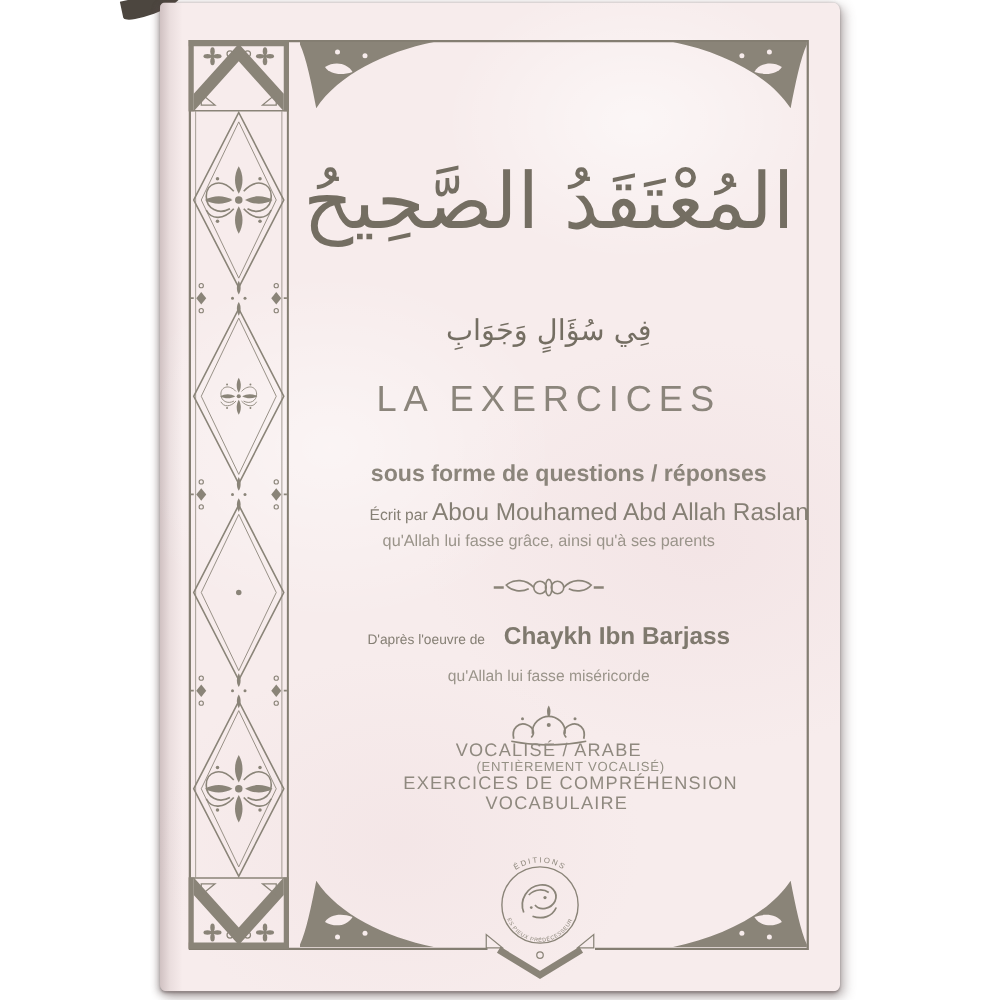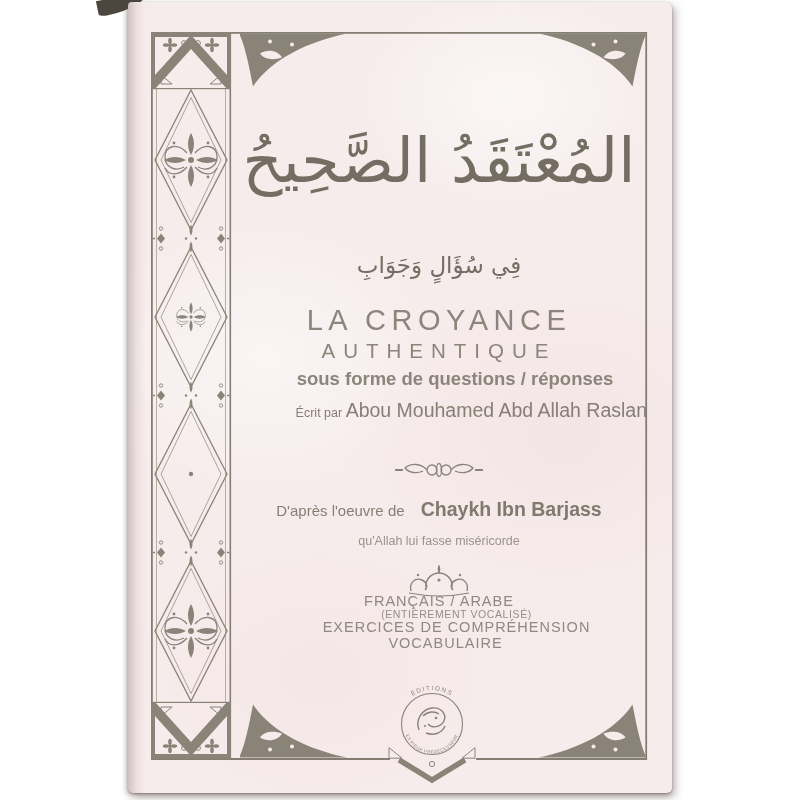--- a/index.html
+++ b/index.html
@@ -27,21 +27,21 @@
   .ar-sub{top:250px;font-size:23px;text-align:center;}
   .t1{top:302px;font-size:29px;letter-spacing:5.5px;color:#8b857b;}
   .t2{top:337px;font-size:20.5px;letter-spacing:8px;color:#8b857b;}
   .subt{top:366px;font-size:18.5px;font-weight:bold;color:#8b857b;margin-left:32px;}
   .authorline{top:397px;color:#857f74;text-align:right;}
   .prefix{font-size:12.5px;}
   .bigname{font-size:19.5px;}
   .boldname{font-size:19.5px;font-weight:bold;color:#7f796e;margin-left:12px;}
   .blessing1{top:423px;font-size:13px;color:#9a948a;}
   .sourceline{top:496px;color:#857f74;}
-  .prefix2{font-size:15px;}
+  .prefix2{font-size:11px;}
   .blessing2{top:532px;font-size:12.5px;color:#9a948a;}
   .f1{top:591px;font-size:14.5px;letter-spacing:1px;color:#8f897f;}
   .f2{top:606px;font-size:10.5px;letter-spacing:.6px;color:#949084;margin-left:35px;}
   .f3{top:617px;font-size:14.5px;letter-spacing:1px;color:#8f897f;padding-left:35px;}
   .f4{top:633px;font-size:14.5px;letter-spacing:1px;color:#8f897f;padding-left:13px;}
 </style>
 </head>
 <body>
 
 <div class="page">
@@ -181,28 +181,28 @@
         <path d="M43,34.2 h-13 l13,-10.5 z" fill="#f7ecec" stroke="#8a8478" stroke-width="1"></path>
         <path d="M-33,35.8 L0,56 L33,35.8" stroke="#8a8478" stroke-width="5.5" fill="none"></path>
         <circle cx="0" cy="40" r="2.6" fill="#f7ecec" stroke="#8a8478" stroke-width="1"></circle>
       </g>
     </svg>
 
     <div class="content">
       <div class="line arabic ar-title">المُعْتَقَدُ الصَّحِيحُ</div>
       <div class="line arabic ar-sub">فِي سُؤَالٍ وَجَوَابِ</div>
 
-      <div class="line t1">LA CROYANCE</div>
-      <div class="line t2">AUTHENTIQUE</div>
+      <div class="line t1">LA EXERCICES</div>
       <div class="line subt">sous forme de questions / réponses</div>
 
       <div class="line authorline"><span class="prefix">Écrit par </span><span class="bigname">Abou Mouhamed Abd Allah Raslan</span></div>
+      <div class="line blessing1">qu'Allah lui fasse grâce, ainsi qu'à ses parents</div>
 
       <div class="line sourceline"><span class="prefix2">D'après l'oeuvre de </span><span class="boldname">Chaykh Ibn Barjass</span></div>
       <div class="line blessing2">qu'Allah lui fasse miséricorde</div>
 
-      <div class="line f1">FRANÇAIS / ARABE</div>
+      <div class="line f1">VOCALISÉ / ARABE</div>
       <div class="line f2">(ENTIÈREMENT VOCALISÉ)</div>
       <div class="line f3">EXERCICES DE COMPRÉHENSION</div>
       <div class="line f4">VOCABULAIRE</div>
     </div>
   </div>
 </div>
 
 </body></html>

